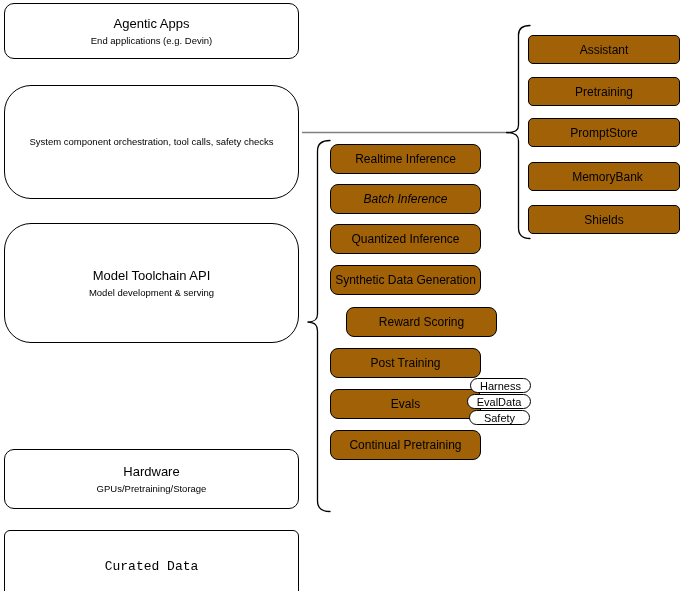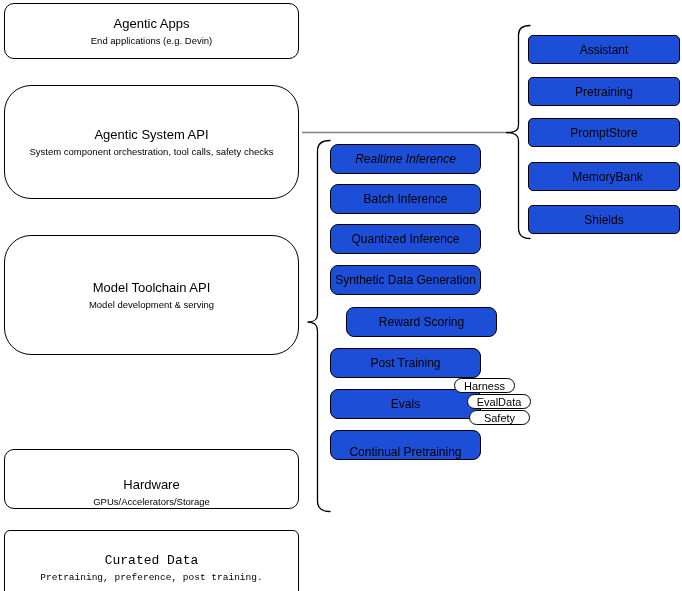--- a/index.html
+++ b/index.html
@@ -20,21 +20,21 @@
     display:flex;flex-direction:column;
     align-items:center;justify-content:center;
     text-align:center;
     z-index:2;
   }
   .lbox .btitle{font-size:13px;line-height:16px;margin-bottom:3px;}
   .lbox .bsub{font-size:9.5px;line-height:12px;padding:0 10px;}
   .mbox,.rbox{
     position:absolute;
     border:1px solid #000;
-    background:#1d4ed8;
+    background:#a16207;
     box-sizing:border-box;
     display:flex;align-items:center;justify-content:center;
     text-align:center;
     font-size:12px;
     z-index:2;
   }
   .mbox{left:330px;width:151px;height:30px;border-radius:8px;}
   .rbox{left:528px;width:152px;height:29px;border-radius:5px;}
   .pill{
     position:absolute;
@@ -61,66 +61,64 @@
 
     <path d="M530,25.5 C522,25.5 518.5,29 518.5,35 L518.5,125 C518.5,129.5 516.5,132.5 506,132.5 C516.5,133 518.5,136 518.5,141 L518.5,228 C518.5,234.5 522,238.5 530,238.5" fill="none" stroke="#000000" stroke-width="1.3" stroke-linecap="round"></path>
   </svg>
 
   <div class="lbox" style="top:3px;height:56px;border-radius:10px;">
     <div class="btitle">Agentic Apps</div>
     <div class="bsub">End applications (e.g. Devin)</div>
   </div>
 
   <div class="lbox" style="top:85px;height:114px;border-radius:27px;">
-    <div class="btitle">Agentic System API</div>
     <div class="bsub">System component orchestration, tool calls, safety checks</div>
   </div>
 
-  <div class="lbox" style="top:223px;height:120px;border-radius:27px;margin-top:12px;">
+  <div class="lbox" style="top:223px;height:120px;border-radius:27px;">
     <div class="btitle">Model Toolchain API</div>
     <div class="bsub">Model development &amp; serving</div>
   </div>
 
 
-  <div class="lbox" style="top:449px;height:60px;border-radius:10px;justify-content:flex-end;">
+  <div class="lbox" style="top:449px;height:60px;border-radius:10px;">
     <div class="btitle">Hardware</div>
-    <div class="bsub">GPUs/Accelerators/Storage</div>
+    <div class="bsub">GPUs/Pretraining/Storage</div>
   </div>
 
   <div class="lbox" style="top:530px;height:76px;border-radius:6px;font-family:Liberation Mono, monospace;">
     <div class="btitle">Curated Data</div>
-    <div class="bsub">Pretraining, preference, post training.</div>
   </div>
 
-  <div class="mbox" style="top:144px;font-style:italic;">
+  <div class="mbox" style="top:144px;">
     <span>Realtime Inference</span>
   </div>
-  <div class="mbox" style="top:184px;">
+  <div class="mbox" style="top:184px;font-style:italic;">
     <span>Batch Inference</span>
   </div>
   <div class="mbox" style="top:224px;">
     <span>Quantized Inference</span>
   </div>
   <div class="mbox" style="top:265px;">
     <span>Synthetic Data Generation</span>
   </div>
   <div class="mbox" style="top:307px;margin-left:16px;">
     <span>Reward Scoring</span>
   </div>
   <div class="mbox" style="top:348px;">
     <span>Post Training</span>
   </div>
   <div class="mbox" style="top:389px;">
     <span>Evals</span>
   </div>
-  <div class="mbox" style="top:430px;align-items:flex-end;">
+  <div class="mbox" style="top:430px;">
     <span>Continual Pretraining</span>
   </div>
 
-  <div class="pill" style="left:454px;top:378px;width:61px;height:15px;">
+  <div class="pill" style="left:470px;top:378px;width:61px;height:15px;">
     <span>Harness</span>
   </div>
   <div class="pill" style="left:467px;top:394px;width:64px;height:15px;">
     <span>EvalData</span>
   </div>
   <div class="pill" style="left:469px;top:410px;width:61px;height:15px;">
     <span>Safety</span>
   </div>
 
   <div class="rbox" style="top:35px;">

